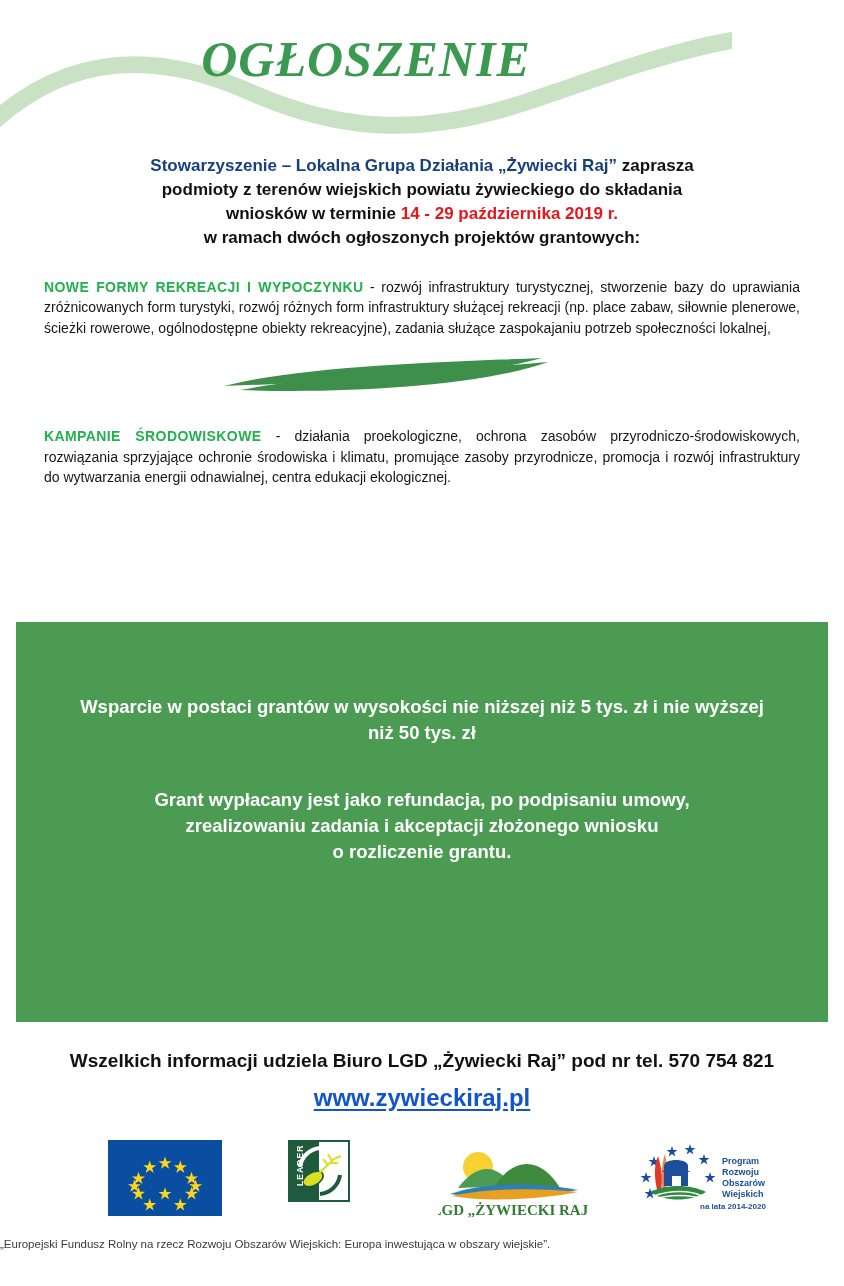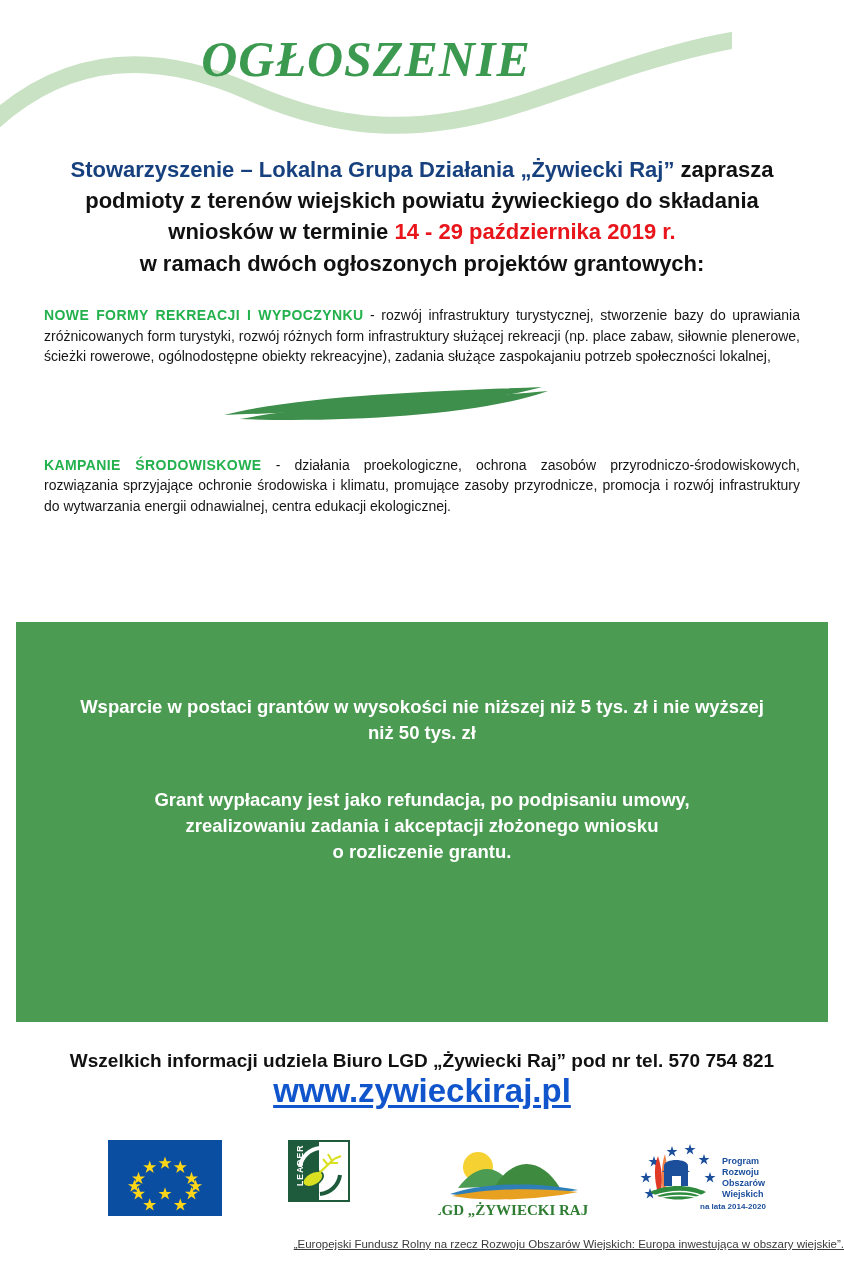--- a/index.html
+++ b/index.html
@@ -37,21 +37,21 @@
     letter-spacing:1px;
     color:#3C9A50;
     z-index:3;
   }
 
   
   .intro{
     margin:6px 26px 0 26px;
     text-align:center;
     font-weight:700;
-    font-size:22px;
+    font-size:17px;
     line-height:1.42;
     color:#111111;
   }
   .intro .blue{ color:#17407E; }
   .intro .red{ color:#E8151B; }
 
   
   .section-block{
     margin:26px 44px 0 44px;
     text-align:justify;
@@ -109,23 +109,23 @@
     top:1050px;
     text-align:center;
   }
   .contact-line{
     font-weight:700;
     font-size:19px;
     color:#111111;
   }
   .contact-url{
     display:inline-block;
-    margin-top:0;
-    font-weight:700;
-    font-size:33px;
+    margin-top:12px;
+    font-weight:700;
+    font-size:24px;
     color:#1155CC;
     text-decoration:underline;
     text-underline-offset:3px;
   }
 
   
   .logo-strip{
     position:absolute;
     left:0; right:0;
     top:1140px;
@@ -135,24 +135,23 @@
   .logo-eu{   left:108px; }
   .logo-leader{ left:288px; }
   .logo-lgd{  left:438px; }
   .logo-prow{ left:632px; }
 
   
   .footer-note{
     position:absolute;
     left:0; right:0;
     top:1238px;
-    text-align:right;
+    text-align:left;
     font-size:11.5px;
     color:#3A3A3A;
-    text-decoration:underline;
   }
 </style>
 </head>
 <body>
 
 <div class="header">
   <svg class="header-wave" viewBox="0 0 844 148" preserveAspectRatio="none">
     <path d="M -10 125 C 70 50, 160 52, 250 92 C 340 132, 420 136, 520 104 C 620 72, 720 26, 860 30" fill="none" stroke="#C9E2C4" stroke-width="17" stroke-linecap="round"></path>
   </svg>
   <div class="poster-title">OGŁOSZENIE</div>

